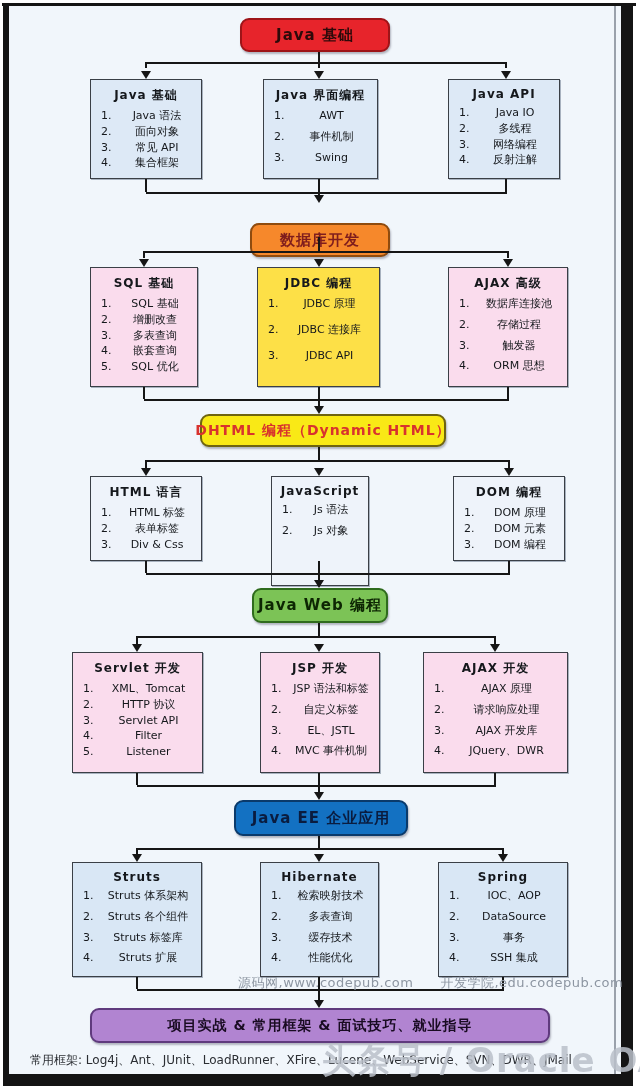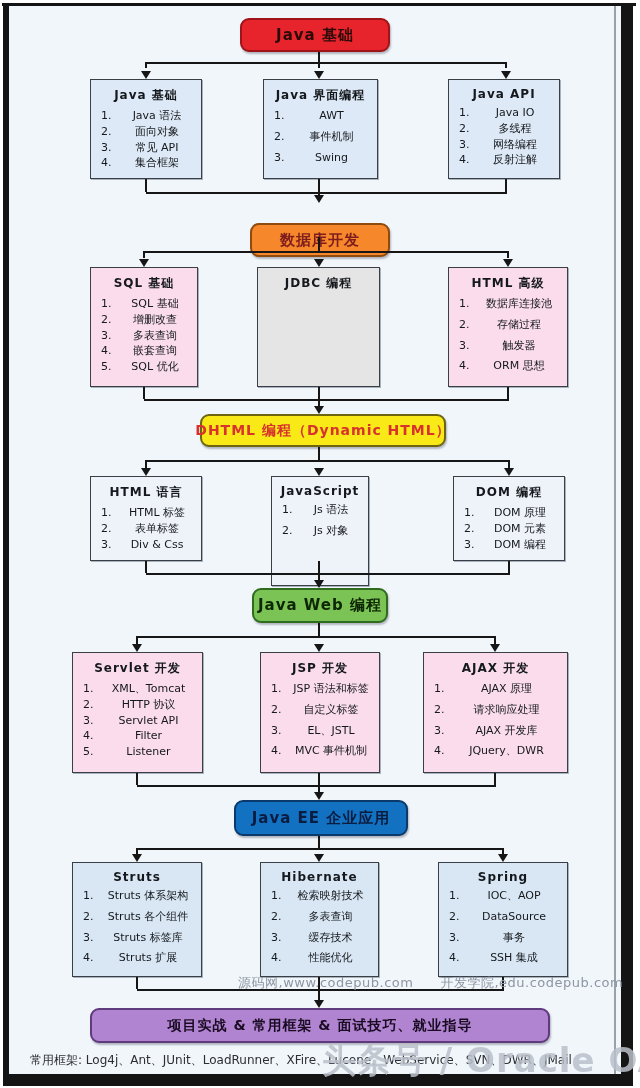--- a/index.html
+++ b/index.html
@@ -89,25 +89,30 @@
   <div class="tbox" style="left: 90px; top: 267px; width: 108px; height: 120px; background-color: rgb(250, 220, 237);">
     <div class="tt">SQL 基础</div>
     <ol>
         <li>SQL 基础</li>
         <li>增删改查</li>
         <li>多表查询</li>
         <li>嵌套查询</li>
         <li>SQL 优化</li>
       </ol>
   </div>
-  <div class="tbox" style="left: 257px; top: 267px; width: 123px; height: 120px; background-color: #e5e5e5;">
+  <div class="tbox" style="left: 257px; top: 267px; width: 123px; height: 120px; background-color: #fde047;">
     <div class="tt">JDBC 编程</div>
+    <ol class="g3">
+        <li>JDBC 原理</li>
+        <li>JDBC 连接库</li>
+        <li>JDBC API</li>
+      </ol>
   </div>
   <div class="tbox" style="left: 448px; top: 267px; width: 120px; height: 120px; background-color: rgb(250, 220, 237);">
-    <div class="tt">HTML 高级</div>
+    <div class="tt">AJAX 高级</div>
     <ol class="g2">
         <li>数据库连接池</li>
         <li>存储过程</li>
         <li>触发器</li>
         <li>ORM 思想</li>
       </ol>
   </div>
 
   <div class="tbox" style="left: 90px; top: 476px; width: 112px; height: 85px; background-color: rgb(238, 243, 250);">
     <div class="tt">HTML 语言</div>

